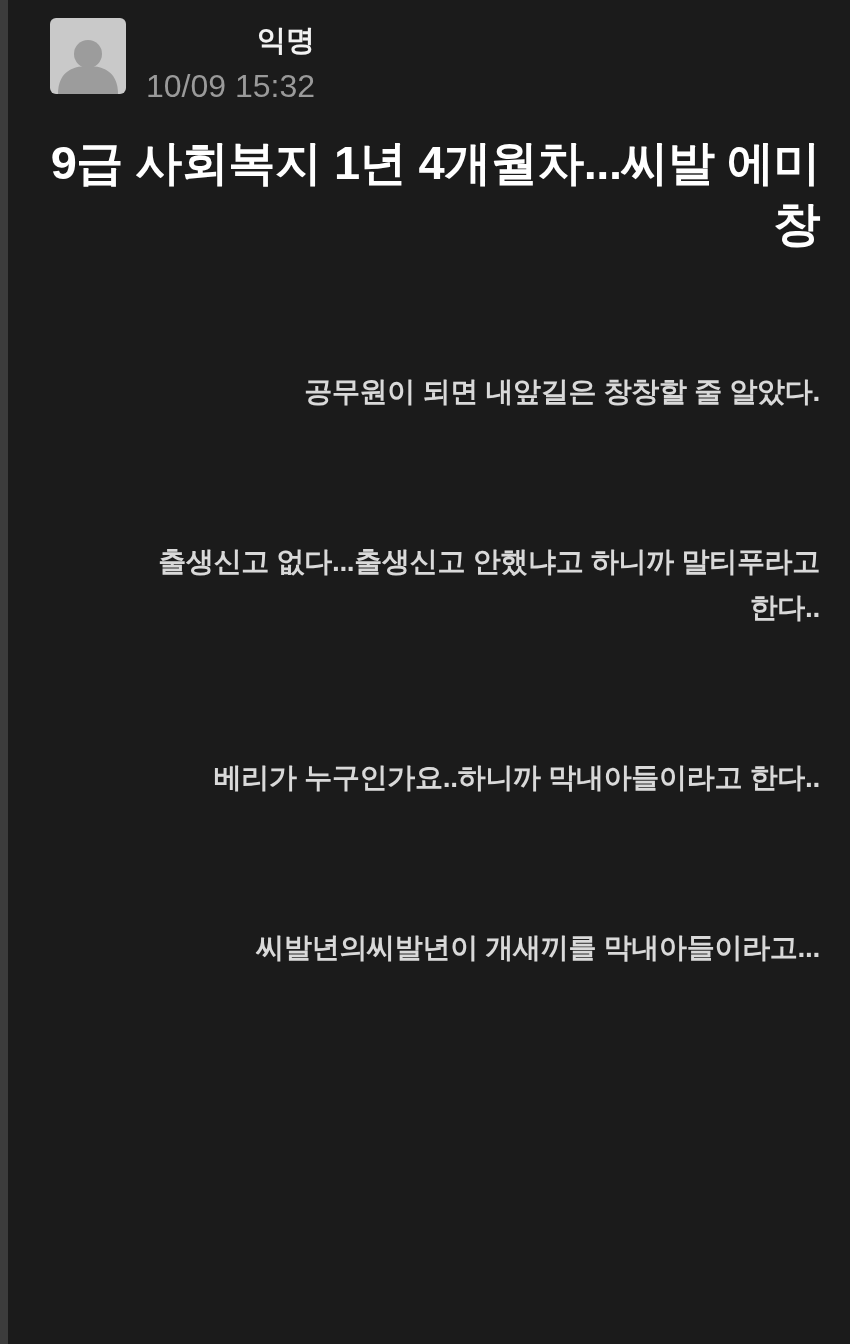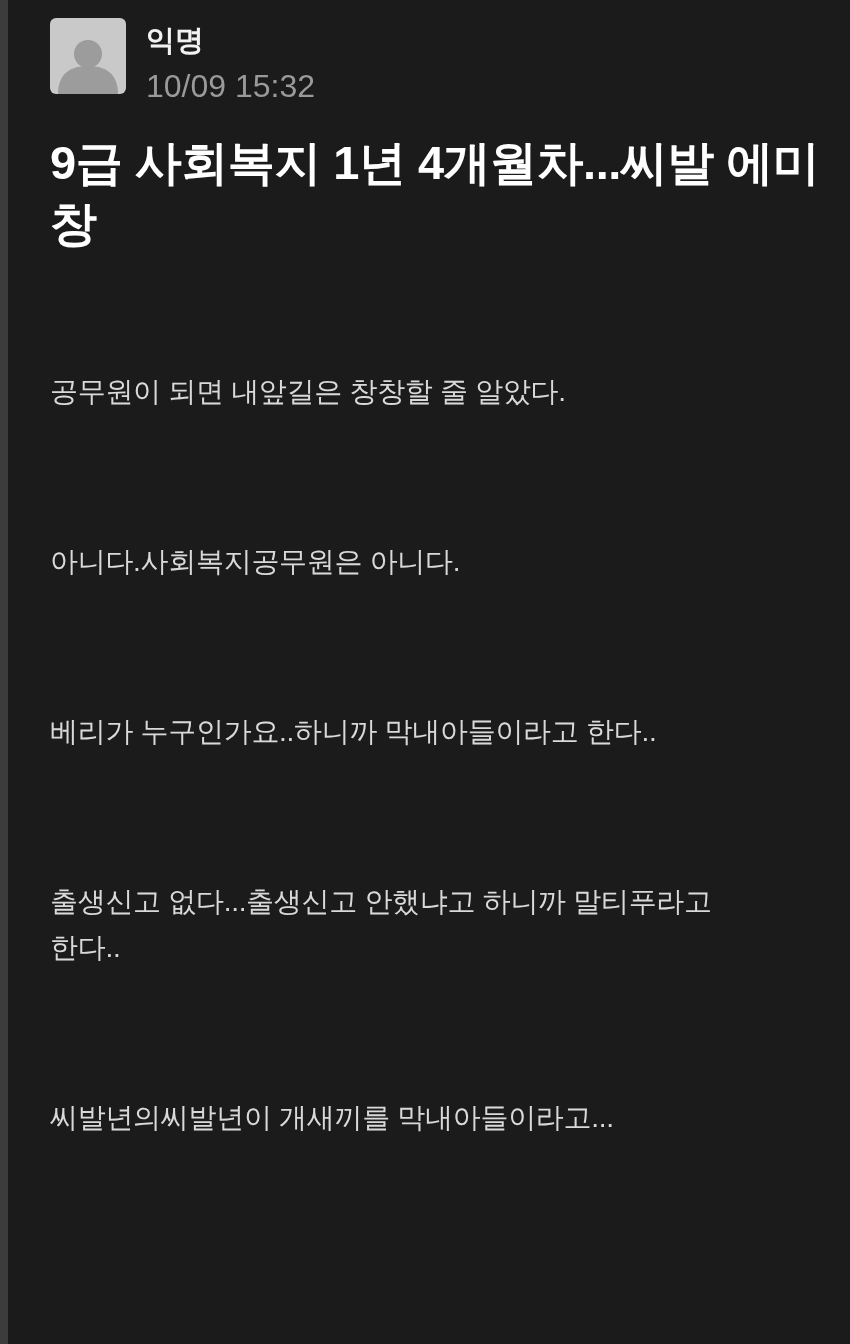--- a/index.html
+++ b/index.html
@@ -13,20 +13,21 @@
     font-family: "Liberation Sans", sans-serif;
     color: #e8e8e8;
     overflow: hidden;
   }
   .page {
     position: relative;
     width: 850px;
     height: 1344px;
     background: #1b1b1b;
     box-sizing: border-box;
+    text-align: right;
   }
   .accent-bar {
     position: absolute;
     left: 0;
     top: 0;
     width: 8px;
     height: 1344px;
     background: #3c3c3c;
   }
   .content {
@@ -88,20 +89,21 @@
     font-size: 28px;
     line-height: 1.62;
     color: #d9d9d9;
     letter-spacing: -0.3px;
     white-space: pre-wrap;
     word-break: break-word;
   }
   .para {
     margin: 0 0 34px 0;
     white-space: pre-wrap;
+    font-weight: bold;
   }
   .para:last-child {
     margin-bottom: 12px;
   }
 </style>
 </head>
 <body>
 
 <div class="page">
 
@@ -119,24 +121,23 @@
       <div class="author-block">
         <div class="author-name">익명</div>
         <div class="post-time">10/09 15:32</div>
       </div>
     </div>
 
     <h1 class="post-title">9급 사회복지 1년 4개월차...씨발 에미창</h1>
 
     <div class="post-body">
       <p class="para">공무원이 되면 내앞길은 창창할 줄 알았다.</p>
-      <p class="para">아니다.사회복지공무원은 아니다.</p>
-      <p class="para">베리가 누구인가요..하니까 막내아들이라고 한다..</p>
       <p class="para">출생신고 없다...출생신고 안했냐고 하니까 말티푸라고
 한다..</p>
+      <p class="para">베리가 누구인가요..하니까 막내아들이라고 한다..</p>
       <p class="para">씨발년의씨발년이 개새끼를 막내아들이라고...</p>
       
       
       
       
     </div>
 
   </div>
 </div>
 

